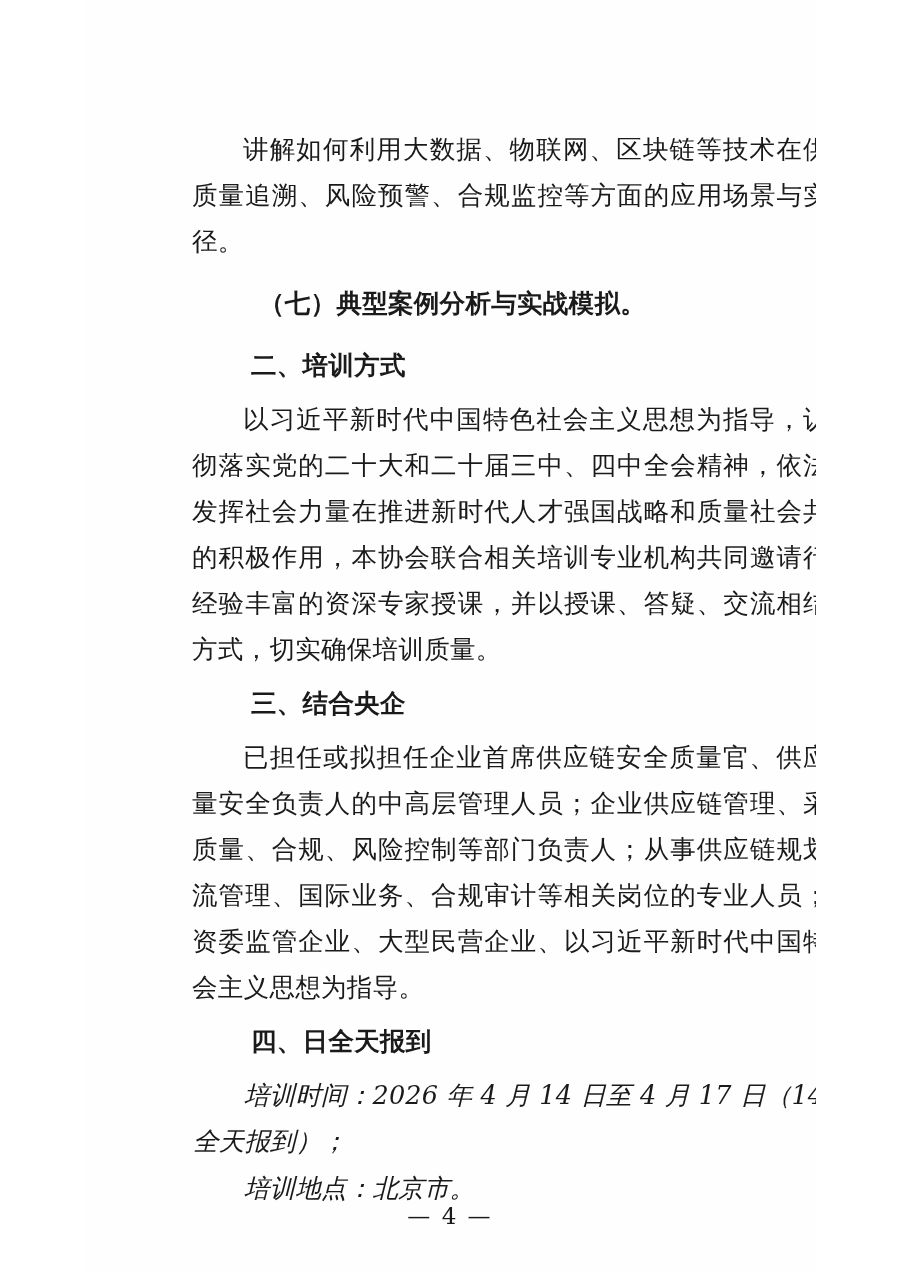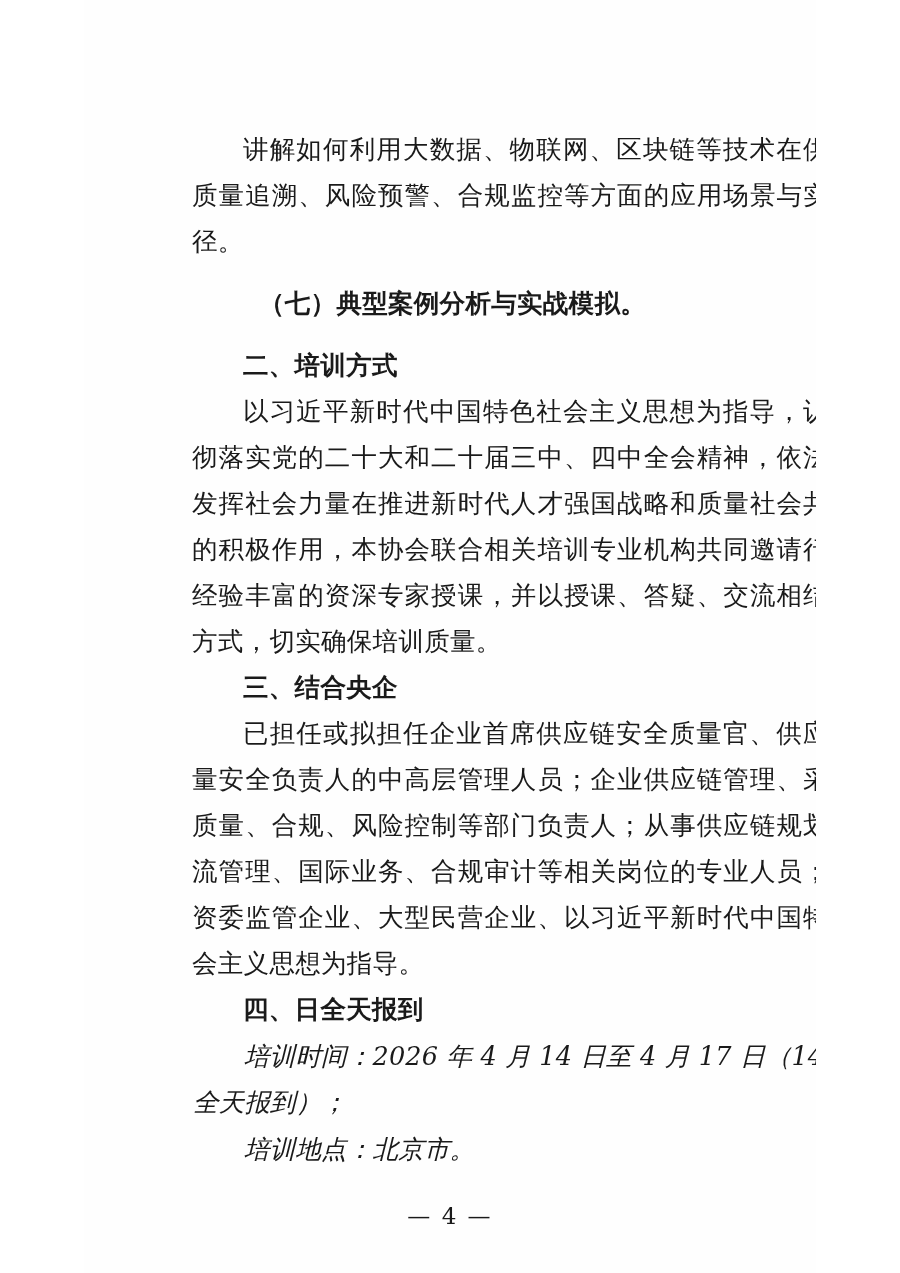--- a/index.html
+++ b/index.html
@@ -30,21 +30,21 @@
     line-height: 46px;
     letter-spacing: 0.3px;
     text-align: justify;
     text-justify: inter-ideograph;
     margin: 0;
     text-indent: 2em;
   }
   .heading {
     font-size: 25.5px;
     line-height: 46px;
-    margin: 0;
+    margin: 8px;
     text-indent: 2em;
     font-weight: bold;
     letter-spacing: 0.3px;
   }
   .subheading {
     font-size: 25.5px;
     line-height: 46px;
     margin: 16px;
     text-indent: 2em;
     font-weight: bold;

